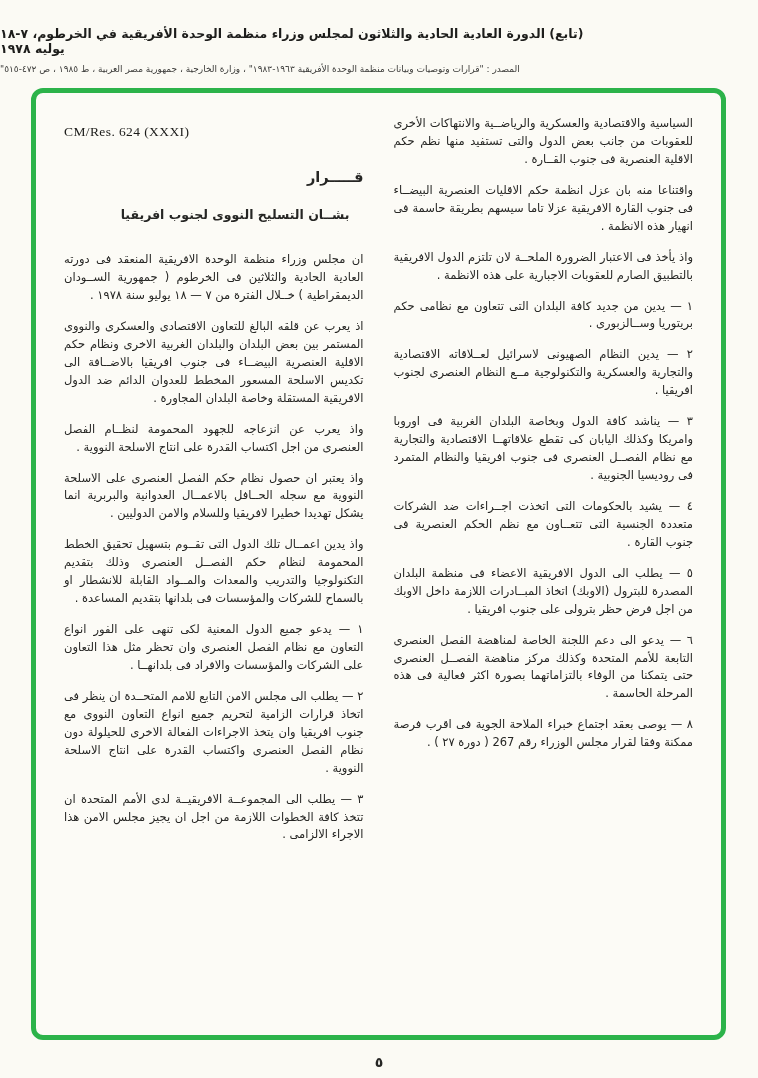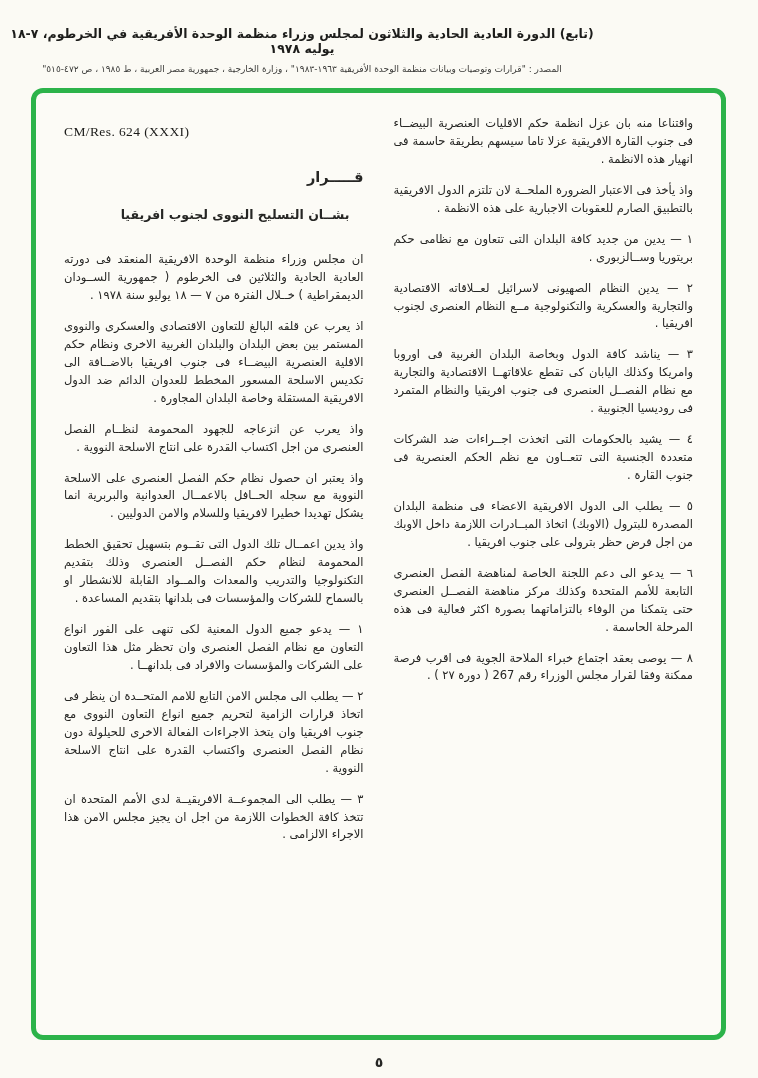--- a/index.html
+++ b/index.html
@@ -13,21 +13,21 @@
     position: relative;
     overflow: hidden;
   }
 
   
   .page-header {
     position: absolute;
     top: 26px;
     left: 0;
     width: 604px;
-    text-align: center;
+    text-align: left;
     direction: rtl;
   }
   .header-line1 {
     font-size: 12.5px;
     font-weight: bold;
     color: #1d1d1b;
   }
   .header-line2 {
     font-size: 9px;
     margin-top: 8px;
@@ -103,20 +103,21 @@
 
 <div class="page-header">
   <div class="header-line1">(تابع) الدورة العادية الحادية والثلاثون لمجلس وزراء منظمة الوحدة الأفريقية في الخرطوم، ٧-١٨ يوليه ١٩٧٨</div>
   <div class="header-line2">المصدر : "قرارات وتوصيات وبيانات منظمة الوحدة الأفريقية ١٩٦٣-١٩٨٣" ، وزارة الخارجية ، جمهورية مصر العربية ، ط ١٩٨٥ ، ص ٤٧٢-٥١٥"</div>
 </div>
 
 <div class="frame">
   <div class="columns">
 
     <div class="column">
+      <p class="para">السياسية والاقتصادية والعسكرية والرياضــية والانتهاكات الأخرى للعقوبات من جانب بعض الدول والتى تستفيد منها نظم حكم الاقلية العنصرية فى جنوب القــارة .</p>
       <p class="para">واقتناعا منه بان عزل انظمة حكم الاقليات العنصرية البيضــاء فى جنوب القارة الافريقية عزلا تاما سيسهم بطريقة حاسمة فى انهيار هذه الانظمة .</p>
       <p class="para">واذ يأخذ فى الاعتبار الضرورة الملحــة لان تلتزم الدول الافريقية بالتطبيق الصارم للعقوبات الاجبارية على هذه الانظمة .</p>
       <p class="para">١ — يدين من جديد كافة البلدان التى تتعاون مع نظامى حكم بريتوريا وســالزبورى .</p>
       <p class="para">٢ — يدين النظام الصهيونى لاسرائيل لعــلاقاته الاقتصادية والتجارية والعسكرية والتكنولوجية مــع النظام العنصرى لجنوب افريقيا .</p>
       <p class="para">٣ — يناشد كافة الدول وبخاصة البلدان الغربية فى اوروبا وامريكا وكذلك اليابان كى تقطع علاقاتهــا الاقتصادية والتجارية مع نظام الفصــل العنصرى فى جنوب افريقيا والنظام المتمرد فى روديسيا الجنوبية .</p>
       <p class="para">٤ — يشيد بالحكومات التى اتخذت اجــراءات ضد الشركات متعددة الجنسية التى تتعــاون مع نظم الحكم العنصرية فى جنوب القارة .</p>
       <p class="para">٥ — يطلب الى الدول الافريقية الاعضاء فى منظمة البلدان المصدرة للبترول (الاوبك) اتخاذ المبــادرات اللازمة داخل الاوبك من اجل فرض حظر بترولى على جنوب افريقيا .</p>
       <p class="para">٦ — يدعو الى دعم اللجنة الخاصة لمناهضة الفصل العنصرى التابعة للأمم المتحدة وكذلك مركز مناهضة الفصــل العنصرى حتى يتمكنا من الوفاء بالتزاماتهما بصورة اكثر فعالية فى هذه المرحلة الحاسمة .</p>
       <p class="para">٨ — يوصى بعقد اجتماع خبراء الملاحة الجوية فى اقرب فرصة ممكنة وفقا لقرار مجلس الوزراء رقم 267 ( دورة ٢٧ ) .</p>
     </div>

